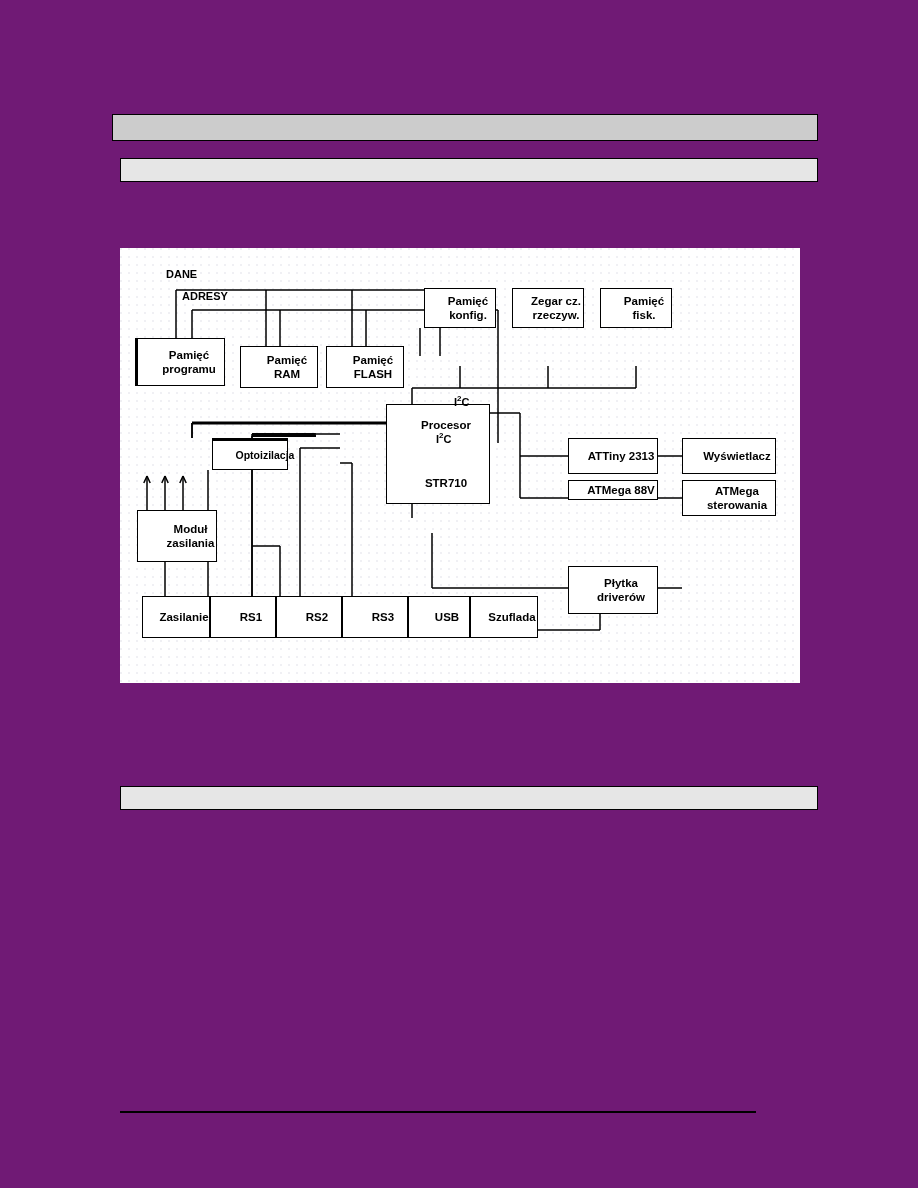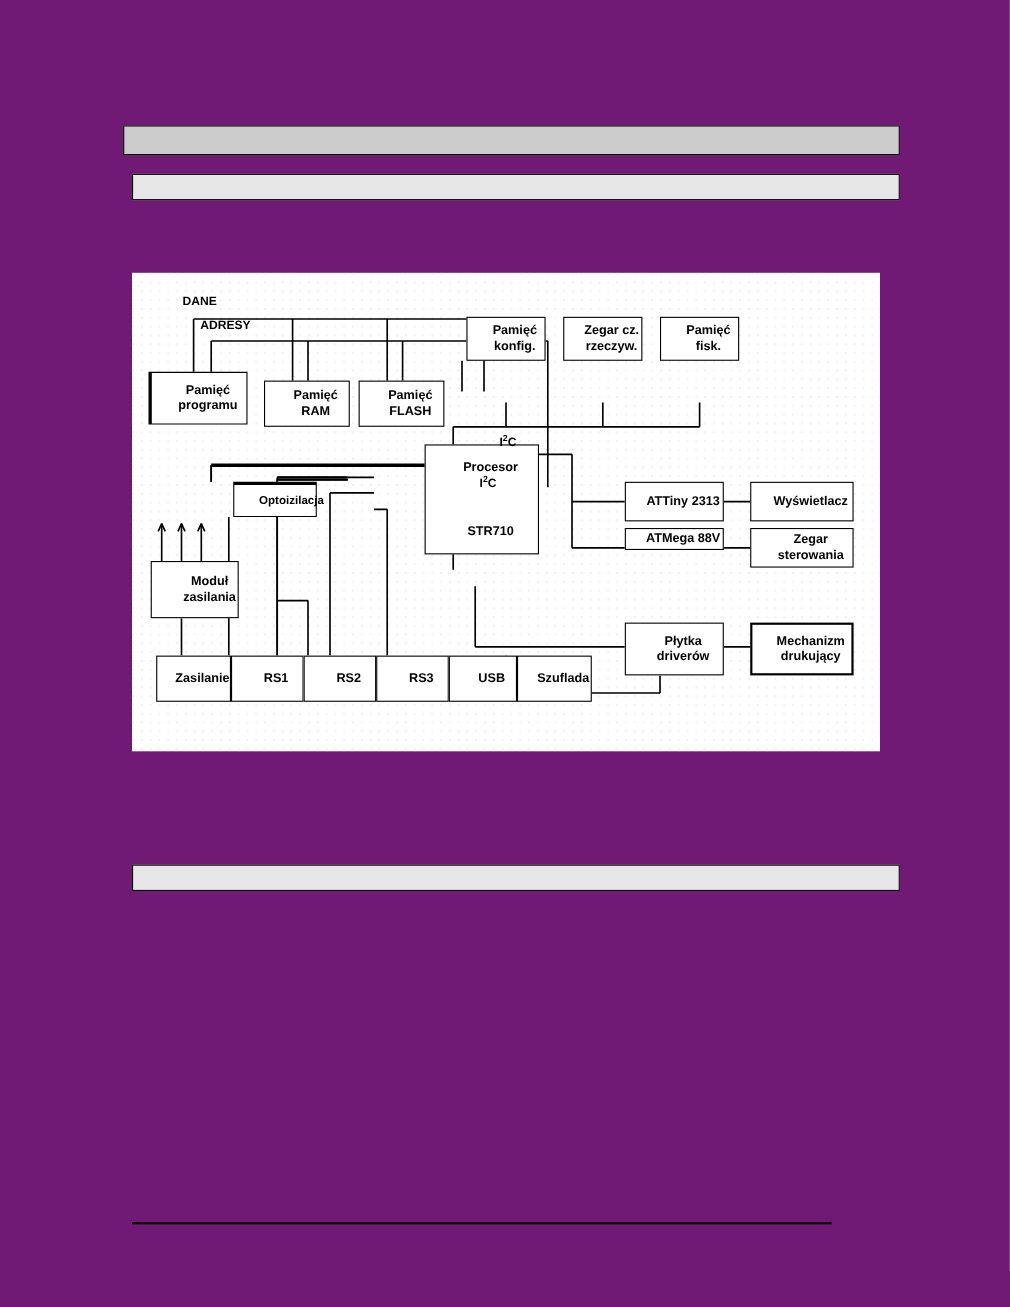--- a/index.html
+++ b/index.html
@@ -253,42 +253,38 @@
 
     <div class="nodebox" style="left:562px; top:190px; width:94px; height:36px;">
       <span>Wyświetlacz</span>
     </div>
 
     <div class="nodebox" style="left:448px; top:232px; width:90px; height:20px;">
       <span>ATMega 88V</span>
     </div>
 
     <div class="nodebox" style="left:562px; top:232px; width:94px; height:36px; flex-direction:column;">
-      <span>Zegar</span>
+      <span>ATMega</span>
       <span>sterowania</span>
     </div>
 
     <div class="nodebox" style="left:92px; top:190px; width:76px; height:32px; font-size:10.5px; border-top-width:3px;padding-left:14px;">
       <span>Optoizilacja</span>
     </div>
 
     <div class="nodebox" style="left:17px; top:262px; width:80px; height:52px; flex-direction:column;padding-left:11px;">
       <span>Moduł</span>
       <span>zasilania</span>
     </div>
 
     <div class="nodebox" style="left:448px; top:318px; width:90px; height:48px; flex-direction:column;">
       <span>Płytka</span>
       <span>driverów</span>
     </div>
 
-    <div class="nodebox thick" style="left:562px; top:318px; width:94px; height:48px; flex-direction:column;">
-      <span>Mechanizm</span>
-      <span>drukujący</span>
-    </div>
 
     <div class="nodebox" style="left:22px; top:348px; width:68px; height:42px;">
       <span>Zasilanie</span>
     </div>
 
     <div class="nodebox" style="left:90px; top:348px; width:66px; height:42px;">
       <span>RS1</span>
     </div>
 
     <div class="nodebox" style="left:156px; top:348px; width:66px; height:42px;">

